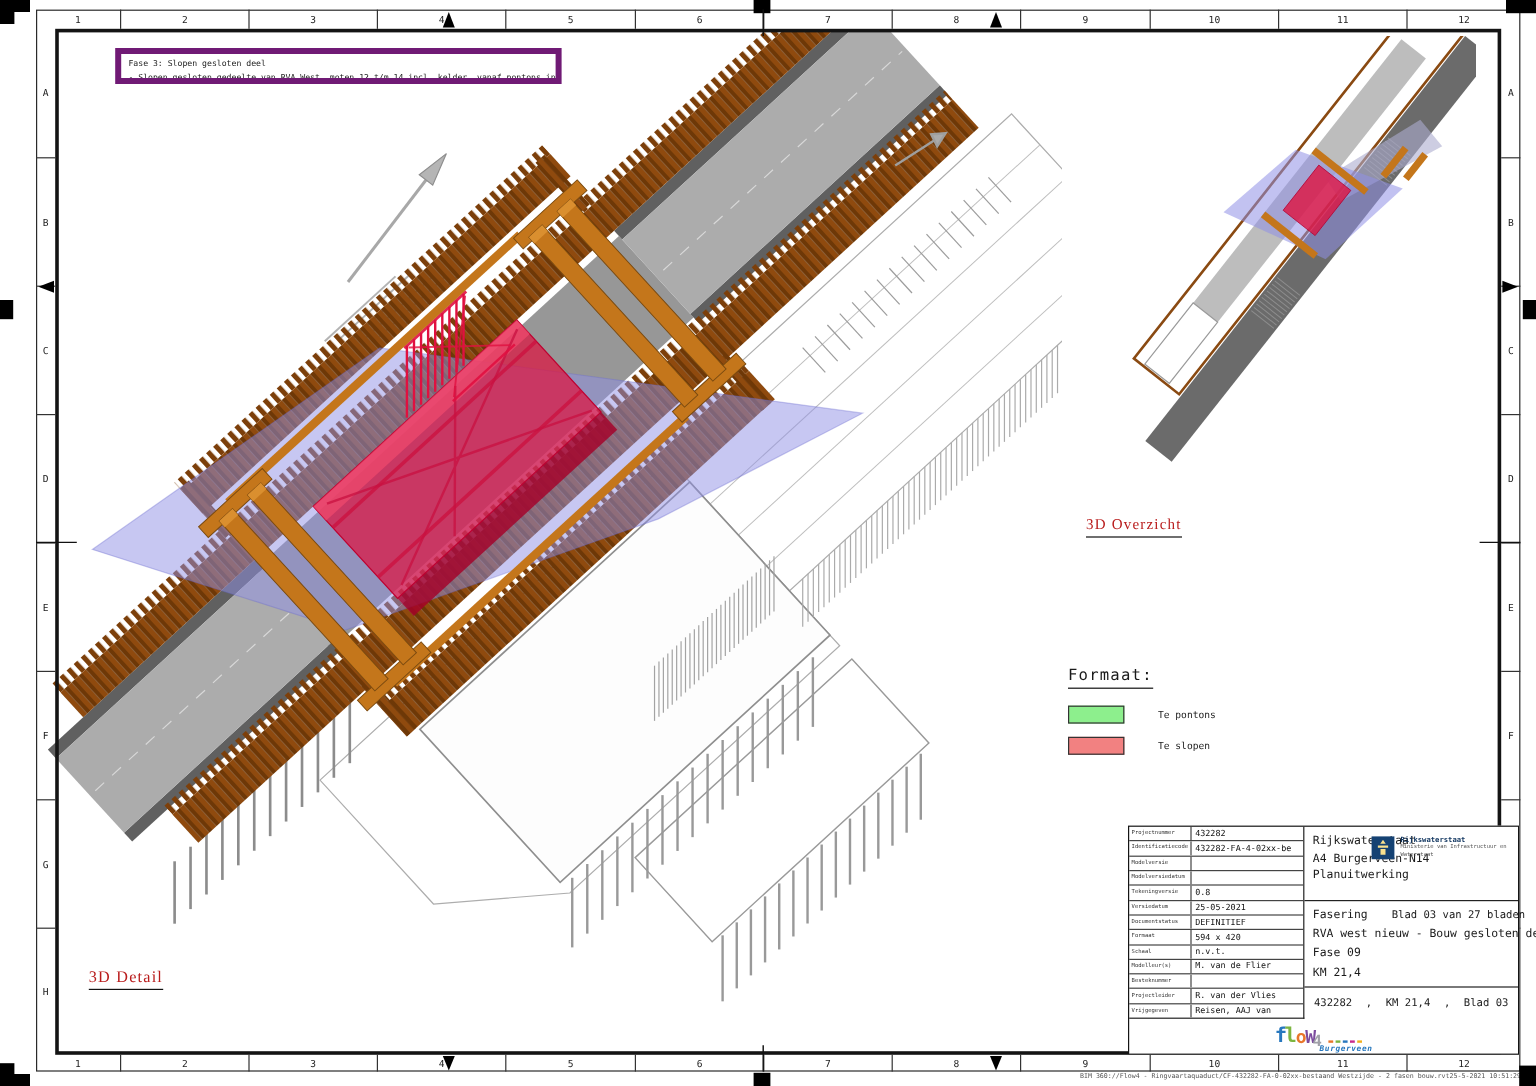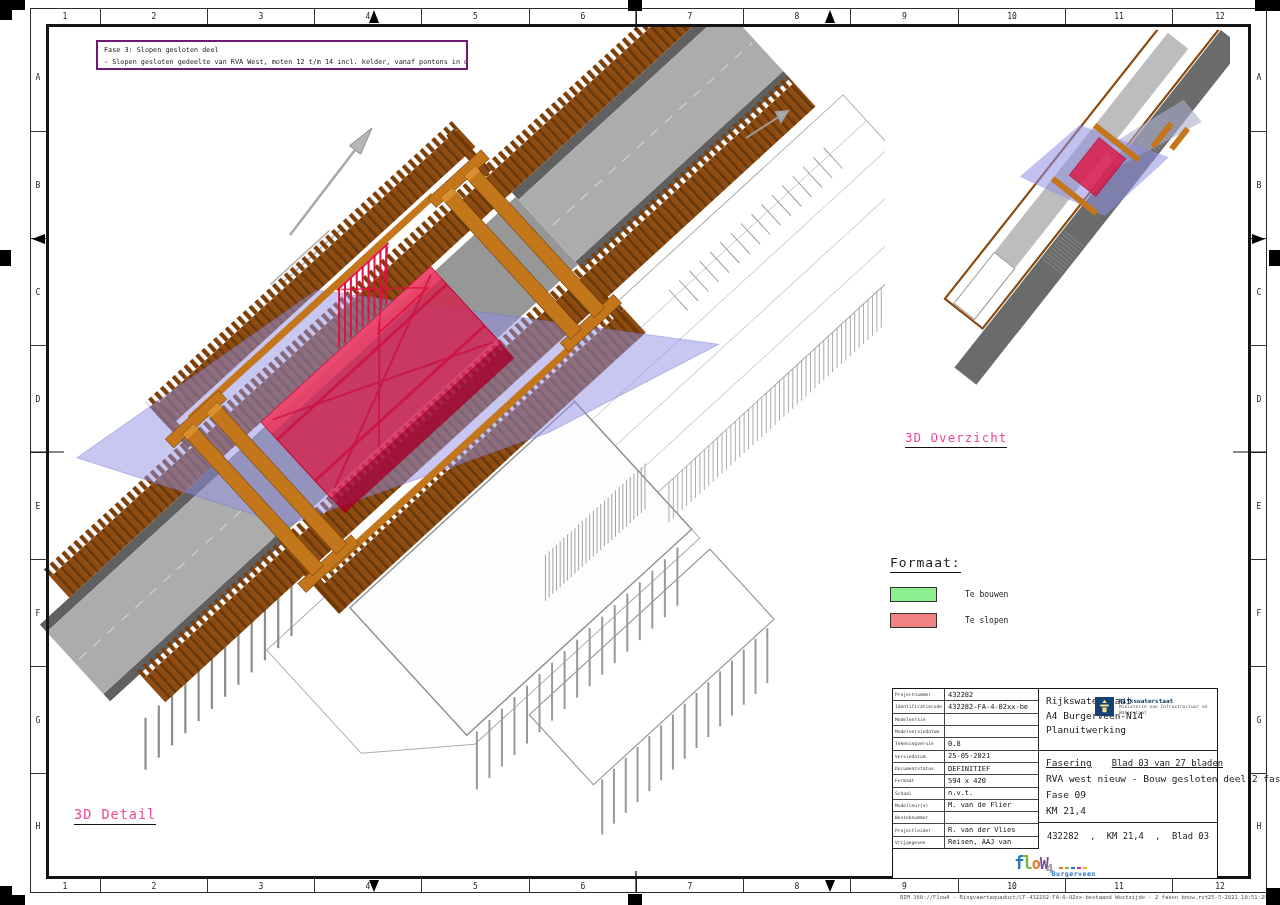--- a/index.html
+++ b/index.html
@@ -6,59 +6,59 @@
   #page{position:relative;width:1280px;height:905px;background:#ffffff;overflow:hidden;
         font-family:"DejaVu Sans Mono",monospace;color:#1a1a1a;}
   .abs{position:absolute;}
   
   #ruler-outline{position:absolute;left:30px;top:8px;width:1237px;height:885px;border:1px solid #2a2a2a;box-sizing:border-box;}
   .rcell{position:absolute;display:flex;align-items:center;justify-content:center;
          font-size:8px;color:#222;box-sizing:border-box;}
   
   #frame{position:absolute;left:46px;top:24px;width:1205px;height:855px;border:3px solid #141414;box-sizing:border-box;}
   
-  #phase-note{position:absolute;left:96px;top:40px;width:372px;height:30px;border:2px solid #701a75;
+  #phase-note{position:absolute;left:96px;top:40px;width:372px;height:30px;border:5px solid #701a75;
               box-sizing:border-box;padding:2px 6px;font-size:6.8px;line-height:12px;white-space:nowrap;overflow:hidden;background:#fff;}
   
-  .viewlabel{position:absolute;font-size:13.5px;letter-spacing:1px;color:#ec4899;}
+  .viewlabel{position:absolute;font-size:13.5px;letter-spacing:1px;color:#b91c1c;font-family:Liberation Serif, serif;}
   .viewlabel span{display:inline-block;border-bottom:1.2px solid #111;padding-bottom:2px;}
   
   #legend{position:absolute;left:890px;top:552px;}
   #legend .ltitle{font-size:13px;letter-spacing:1px;display:inline-block;border-bottom:1.2px solid #111;padding-bottom:2px;margin-bottom:14px;}
   .legend-row{display:flex;align-items:center;margin-bottom:11px;}
   .legend-swatch{width:47px;height:15px;border:1px solid #333;box-sizing:border-box;margin-right:28px;}
   .legend-label{font-size:8px;color:#222;}
   
-  #titleblock{position:absolute;left:892px;top:688px;width:326px;height:191px;border:1.5px solid #141414;box-sizing:border-box;background:#fff;}
+  #titleblock{position:absolute;left:940px;top:688px;width:326px;height:191px;border:1.5px solid #141414;box-sizing:border-box;background:#fff;}
   #tb-grid{position:relative;width:100%;height:100%;}
   #tb-fields{position:absolute;left:0;top:0;width:146px;height:160px;border-right:1px solid #222;border-bottom:1px solid #222;box-sizing:border-box;display:flex;flex-direction:column;}
   .tb-row{flex:1;display:flex;border-bottom:0.8px solid #444;box-sizing:border-box;overflow:hidden;}
   .tb-row:last-child{border-bottom:none;}
   .tb-label{width:52px;border-right:0.8px solid #444;font-size:4.6px;color:#333;padding:1px 2px;box-sizing:border-box;display:flex;align-items:center;overflow:hidden;white-space:nowrap;}
   .tb-value{flex:1;font-size:7px;color:#111;padding:1px 3px;display:flex;align-items:center;white-space:nowrap;overflow:hidden;}
   #tb-right{position:absolute;left:146px;top:0;right:0;height:160px;box-sizing:border-box;}
   #tb-org{position:absolute;left:0;top:0;right:0;height:62px;border-bottom:1px solid #222;box-sizing:border-box;padding:5px 7px;}
   #tb-org .orgline{font-size:9.5px;line-height:14.5px;white-space:nowrap;}
   #rws-logo{position:absolute;right:8px;top:8px;display:flex;align-items:flex-start;}
   #rws-emblem{width:19px;height:19px;background:#154273;margin-right:5px;flex:0 0 auto;}
   #rws-text .l1{font-size:6px;color:#10355f;font-weight:bold;line-height:7px;}
   #rws-text .l2{font-size:4.6px;color:#555;line-height:6px;width:90px;}
   #tb-subject{position:absolute;left:0;top:62px;right:0;height:72px;border-bottom:1px solid #222;box-sizing:border-box;padding:4px 7px;}
   #tb-subject .subline{font-size:9.5px;line-height:16px;white-space:nowrap;}
-  #subj-row1{display:flex;text-decoration:underline;}
+  #subj-row1{display:flex;}
   #subj-row1 .sheetof{font-size:8.8px;margin-left:20px;}
   #tb-footer{position:absolute;left:0;top:134px;right:0;height:26px;box-sizing:border-box;padding:4px 8px;display:flex;justify-content:space-between;align-items:center;font-size:8.8px;}
   #tb-brand{position:absolute;left:0;top:160px;right:0;bottom:0;display:flex;align-items:center;justify-content:center;}
   .flowword{display:flex;align-items:flex-end;line-height:1;}
   .flowword .fL{font-size:17px;font-weight:bold;color:#2878BE;}
   .flowword .lL{font-size:17px;font-weight:bold;color:#7CB53F;margin-left:-2px;}
   .flowword .oL{font-size:15px;font-weight:bold;color:#E8762A;margin-left:-1px;}
   .flowword .wL{font-size:15px;font-weight:bold;color:#7C4B9E;margin-left:-1px;}
   .flowword .fourL{font-size:13px;font-weight:bold;color:#A0A0A8;margin-left:-3px;position:relative;top:3px;}
-  #brand-sub{display:flex;flex-direction:column;align-items:center;margin-left:-30px;margin-top:18px;}
+  #brand-sub{display:flex;flex-direction:column;align-items:center;margin-left:-30px;margin-top:18px;font-style:italic;}
   #brand-dashes{display:flex;gap:2px;margin-bottom:1px;margin-left:26px;}
   #brand-dashes i{width:4px;height:2px;display:block;}
   #brand-name{font-size:6.5px;font-weight:bold;color:#2878BE;letter-spacing:.5px;margin-left:28px;}
   
   #statusbar{position:absolute;left:900px;top:894px;width:350px;display:flex;justify-content:space-between;
              font-size:5.5px;color:#555;white-space:nowrap;}
   svg{display:block;}
 </style>
 </head>
 <body>
@@ -435,21 +435,21 @@
 </div>
 <div class="viewlabel" style="left:905px;top:430px;font-size:12.5px;">
   <span>3D Overzicht</span>
 </div>
 
 <div id="legend">
   <div class="ltitle">Formaat:</div>
   <div id="legend-items">
         <div class="legend-row">
           <div class="legend-swatch" style="background: rgb(141, 239, 141);"></div>
-          <span class="legend-label">Te bouwen</span>
+          <span class="legend-label">Te pontons</span>
         </div>
         <div class="legend-row">
           <div class="legend-swatch" style="background: rgb(242, 129, 129);"></div>
           <span class="legend-label">Te slopen</span>
         </div>
       </div>
 </div>
 
 <div id="titleblock">
   <div id="tb-grid">

